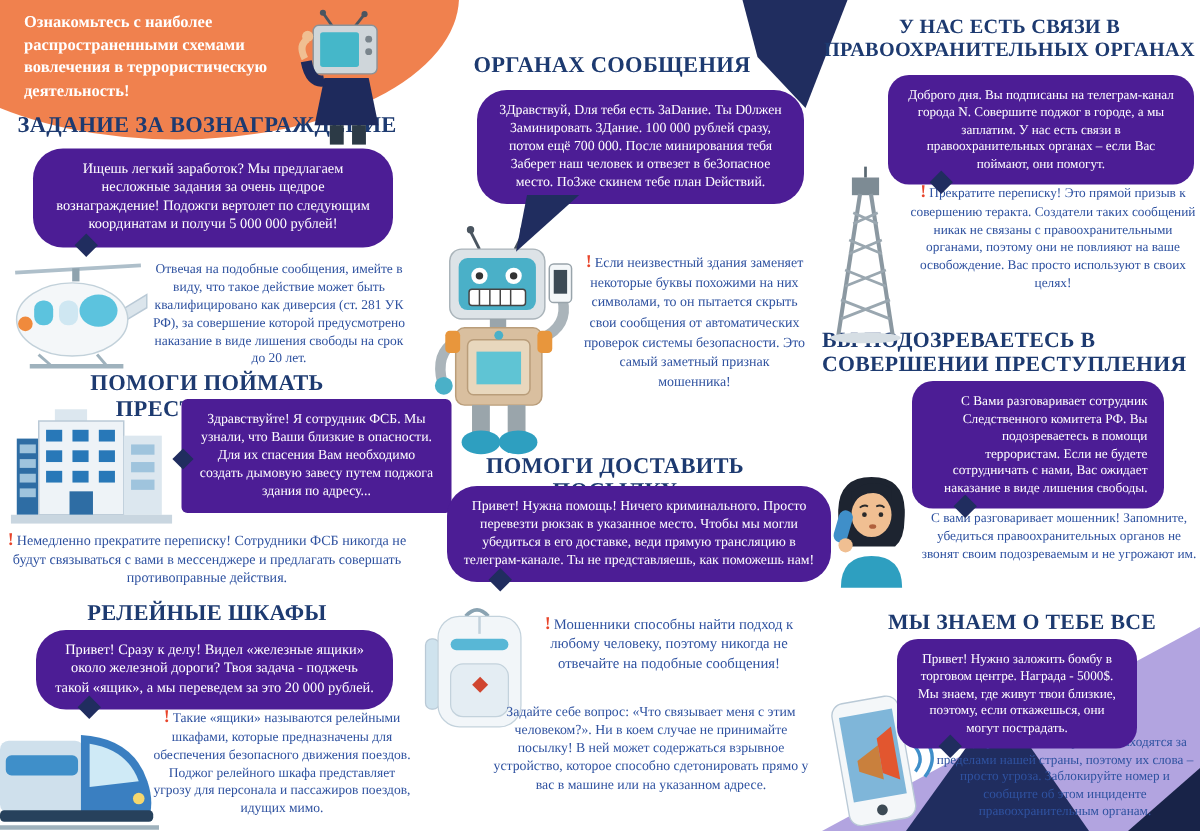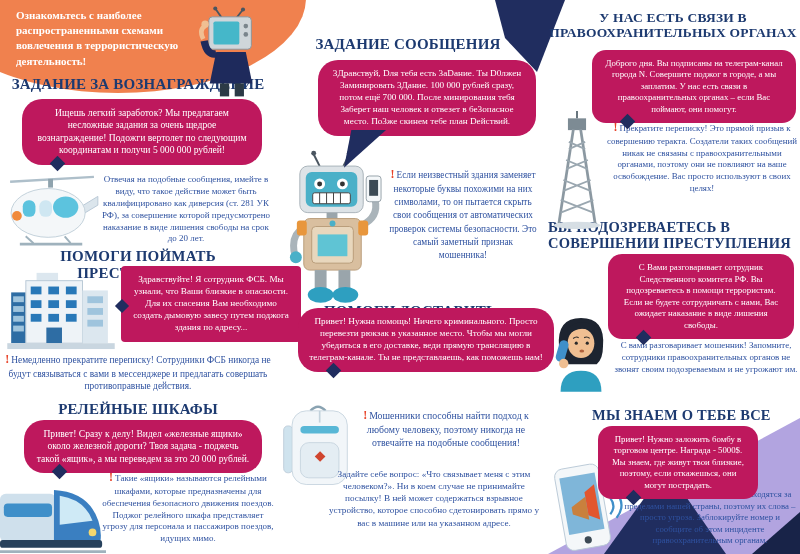--- a/index.html
+++ b/index.html
@@ -5,21 +5,21 @@
   html,body { margin:0; padding:0; background:#e8e8e8; }
   .poster {
     position:relative; width:800px; height:554px; background:#ffffff;
     overflow:hidden; font-family:Liberation Serif, serif;
   }
   .poster * { box-sizing:border-box; }
   .abs { position:absolute; }
   .heading { font-weight:700; color:#1d3a70; text-align:center; letter-spacing:.2px; line-height:1.12; }
   .heading.left-al { text-align:left; }
   .bubble {
-    position:absolute; background:#be185d; color:#ffffff; border-radius:20px;
+    position:absolute; background:#4c1d95; color:#ffffff; border-radius:20px;
     text-align:center; line-height:1.3; padding:8px 11px; z-index:3;
   }
   .bubble::after { content:""; position:absolute; background:#202d5f; }
   .tail-bl::after { width:11px; height:11px; left:30px; bottom:-4px; transform:rotate(45deg); }
   .tail-l::after  { width:10px; height:10px; left:-4px; top:46%; transform:rotate(45deg); }
   .tail-big::after{ width:46px; height:38px; left:26px; bottom:-32px; clip-path:polygon(0 100%, 16% 0, 92% 0); }
   .note { position:absolute; color:#2f52a0; text-align:center; line-height:1.32; z-index:2; }
   .mark { color:#e8442a; font-weight:700; font-size:12px; margin-right:2px; }
   .intro { position:absolute; color:#ffffff; font-weight:700; z-index:2; line-height:1.38; }
   .deco { position:absolute; left:0; top:0; z-index:0; }
@@ -129,21 +129,21 @@
       <circle cx="96" cy="56" r="4" fill="#f5d76e"></circle>
       <rect x="0" y="64" width="106" height="8" rx="3" fill="#27415c"></rect>
       <line x1="0" y1="76" x2="110" y2="76" stroke="#9fb2bd" stroke-width="3"></line>
     </svg>
   </span>
 
   <div class="note" style="left:102px; top:470px; width:172px; font-size:9px;">
     <span class="mark">!</span><span>Такие «ящики» называются релейными шкафами, которые предназначены для обеспечения безопасного движения поездов. Поджог релейного шкафа представляет угрозу для персонала и пассажиров поездов, идущих мимо.</span>
   </div>
 
-  <div class="abs heading" style="left:288px; top:36px; width:240px; font-size:15px;">ЗАДАНИЕ СООБЩЕНИЯ</div>
+  <div class="abs heading" style="left:288px; top:36px; width:240px; font-size:15px;">ОРГАНАХ СООБЩЕНИЯ</div>
 
   <div class="bubble tail-big" style="left:318px; top:60px; width:218px; font-size:9.2px;">3Дравствуй, Dля тебя есть 3аDание. Ты D0лжен 3аминировать 3Дание. 100 000 рублей сразу, потом ещё 700 000. После минирования тебя 3аберет наш человек и отвезет в бе3опасное место. По3же скинем тебе план Dействий.</div>
 
   <span class="icon-wrap" style="left:282px; top:148px;">
     <svg width="104" height="157" viewBox="0 0 105 158">
       <line x1="38" y1="18" x2="32" y2="6" stroke="#4a5560" stroke-width="2"></line>
       <line x1="62" y1="18" x2="68" y2="6" stroke="#4a5560" stroke-width="2"></line>
       <circle cx="32" cy="5" r="2.5" fill="#4a5560"></circle>
         <circle cx="68" cy="5" r="2.5" fill="#4a5560"></circle>
       <path d="M80 78 q18 -8 14 -26" stroke="#aab4ba" stroke-width="7" fill="none"></path>
@@ -175,21 +175,21 @@
       <ellipse cx="64" cy="148" rx="13" ry="8" fill="#2e9fc0"></ellipse>
     </svg>
   </span>
 
   <div class="note" style="left:388px; top:166px; width:150px; font-size:9.3px; line-height:1.42;">
     <span class="mark">!</span><span>Если неизвестный здания заменяет некоторые буквы похожими на них символами, то он пытается скрыть свои сообщения от автоматических проверок системы безопасности. Это самый заметный признак мошенника!</span>
   </div>
 
   <div class="abs heading" style="left:285px; top:303px; width:250px; font-size:15px;">ПОМОГИ ДОСТАВИТЬ ПОСЫЛКУ</div>
 
-  <div class="bubble tail-bl" style="left:298px; top:308px; width:256px; font-size:9.2px;">Привет! Нужна помощь! Ничего криминального. Просто перевезти рюкзак в указанное место. Чтобы мы могли убедиться в его доставке, веди прямую трансляцию в телеграм-канале. Ты не представляешь, как поможешь нам!</div>
+  <div class="bubble tail-bl" style="left:298px; top:324px; width:256px; font-size:9.2px;">Привет! Нужна помощь! Ничего криминального. Просто перевезти рюкзак в указанное место. Чтобы мы могли убедиться в его доставке, веди прямую трансляцию в телеграм-канале. Ты не представляешь, как поможешь нам!</div>
 
   <span class="icon-wrap" style="left:282px; top:398px;">
     <svg width="72" height="96" viewBox="0 0 86 104">
       <path d="M34 10 q9 -10 18 0" stroke="#8aa3b2" stroke-width="3" fill="none"></path>
       <rect x="2" y="28" width="11" height="56" rx="5" fill="#cfe3ee" stroke="#b9c9d6"></rect>
       <rect x="12" y="10" width="66" height="88" rx="17" fill="#f2f6f9" stroke="#c3d2dc"></rect>
       <rect x="22" y="28" width="46" height="9" rx="4.5" fill="#58b7d6"></rect>
       <rect x="22" y="48" width="46" height="42" rx="10" fill="#e4edf3" stroke="#c3d2dc"></rect>
       <rect x="41" y="60" width="9" height="9" transform="rotate(45 45.5 64.5)" fill="#d0452f"></rect>
       <line x1="45" y1="10" x2="45" y2="24" stroke="#c3d2dc" stroke-width="2"></line>
@@ -219,38 +219,38 @@
       <ellipse cx="32" cy="126" rx="26" ry="4" fill="#d6dee4"></ellipse>
     </svg>
   </span>
 
   <div class="note" style="left:606px; top:120px; width:192px; font-size:8.9px;">
     <span class="mark">!</span><span>Прекратите переписку! Это прямой призыв к совершению теракта. Создатели таких сообщений никак не связаны с правоохранительными органами, поэтому они не повлияют на ваше освобождение. Вас просто используют в своих целях!</span>
   </div>
 
   <div class="abs heading left-al" style="left:548px; top:219px; width:252px; font-size:14.5px;">ВЫ ПОДОЗРЕВАЕТЕСЬ В СОВЕРШЕНИИ ПРЕСТУПЛЕНИЯ</div>
 
-  <div class="bubble tail-bl" style="left:608px; top:254px; width:186px; font-size:8.9px; border-radius:14px;">С Вами разговаривает сотрудник Следственного комитета РФ. Вы подозреваетесь в помощи террористам. Если не будете сотрудничать с нами, Вас ожидает наказание в виде лишения свободы.</div>
+  <div class="bubble tail-bl" style="left:608px; top:254px; width:168px; font-size:8.9px; border-radius:14px;text-align:right;">С Вами разговаривает сотрудник Следственного комитета РФ. Вы подозреваетесь в помощи террористам. Если не будете сотрудничать с нами, Вас ожидает наказание в виде лишения свободы.</div>
 
   <span class="icon-wrap" style="left:548px; top:300px;">
     <svg width="66" height="102" viewBox="0 0 84 104">
       <path d="M14 46 q-3 -36 28 -36 q31 0 28 36 q0 16 -8 23 h-40 q-8 -7 -8 -23z" fill="#1d2430"></path>
       <ellipse cx="42" cy="42" rx="17" ry="19" fill="#f0bf92"></ellipse>
       <path d="M25 32 q16 -15 34 -3 l0 -9 q-17 -11 -34 3z" fill="#1d2430"></path>
       <circle cx="36" cy="42" r="2" fill="#2a2a2a"></circle>
         <circle cx="50" cy="42" r="2" fill="#2a2a2a"></circle>
       <path d="M32 36 q4 -3 7 -1 M46 35 q4 -2 7 1" stroke="#2a2a2a" stroke-width="1.5" fill="none"></path>
       <ellipse cx="43" cy="52" rx="3" ry="2" fill="#b0603c"></ellipse>
       <rect x="12" y="38" width="12" height="28" rx="6" fill="#3f8fc9" transform="rotate(16 18 52)"></rect>
       <circle cx="20" cy="68" r="6" fill="#f0bf92"></circle>
       <path d="M16 104 q0 -27 26 -27 q26 0 26 27 z" fill="#2e9fc0"></path>
     </svg>
   </span>
 
-  <div class="note" style="left:614px; top:340px; width:184px; font-size:8.9px;">С вами разговаривает мошенник! Запомните, сотрудники правоохранительных органов не звонят своим подозреваемым и не угрожают им.</div>
+  <div class="note" style="left:614px; top:340px; width:184px; font-size:8.9px;">С вами разговаривает мошенник! Запомните, убедиться правоохранительных органов не звонят своим подозреваемым и не угрожают им.</div>
 
   <div class="abs heading left-al" style="left:592px; top:407px; width:206px; font-size:14.5px;">МЫ ЗНАЕМ О ТЕБЕ ВСЕ</div>
 
   <div class="bubble tail-bl" style="left:598px; top:426px; width:160px; font-size:8.8px; border-radius:14px;">Привет! Нужно заложить бомбу в торговом центре. Награда - 5000$. Мы знаем, где живут твои близкие, поэтому, если откажешься, они могут пострадать.</div>
 
   <span class="icon-wrap" style="left:544px; top:462px;">
     <svg width="86" height="92" viewBox="0 0 96 98">
       <g transform="rotate(-10 44 48)">
         <rect x="18" y="2" width="50" height="92" rx="9" fill="#f4f7f9" stroke="#b9c9d6"></rect>
         <rect x="23" y="12" width="40" height="64" fill="#7fb6d9"></rect>

